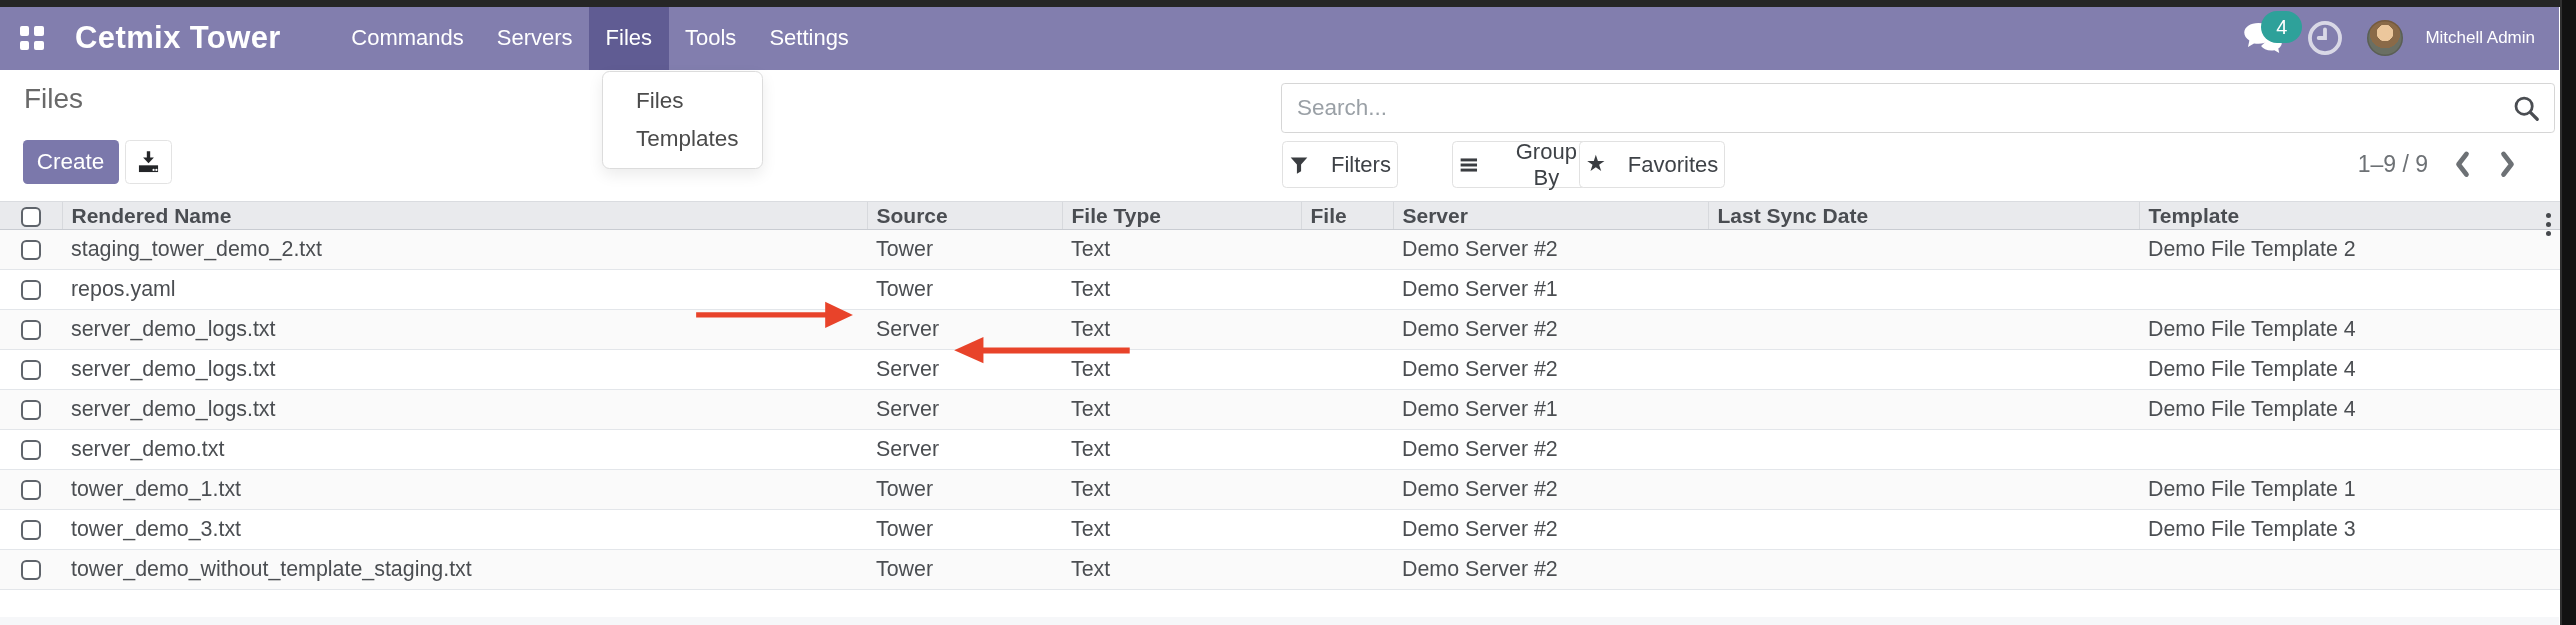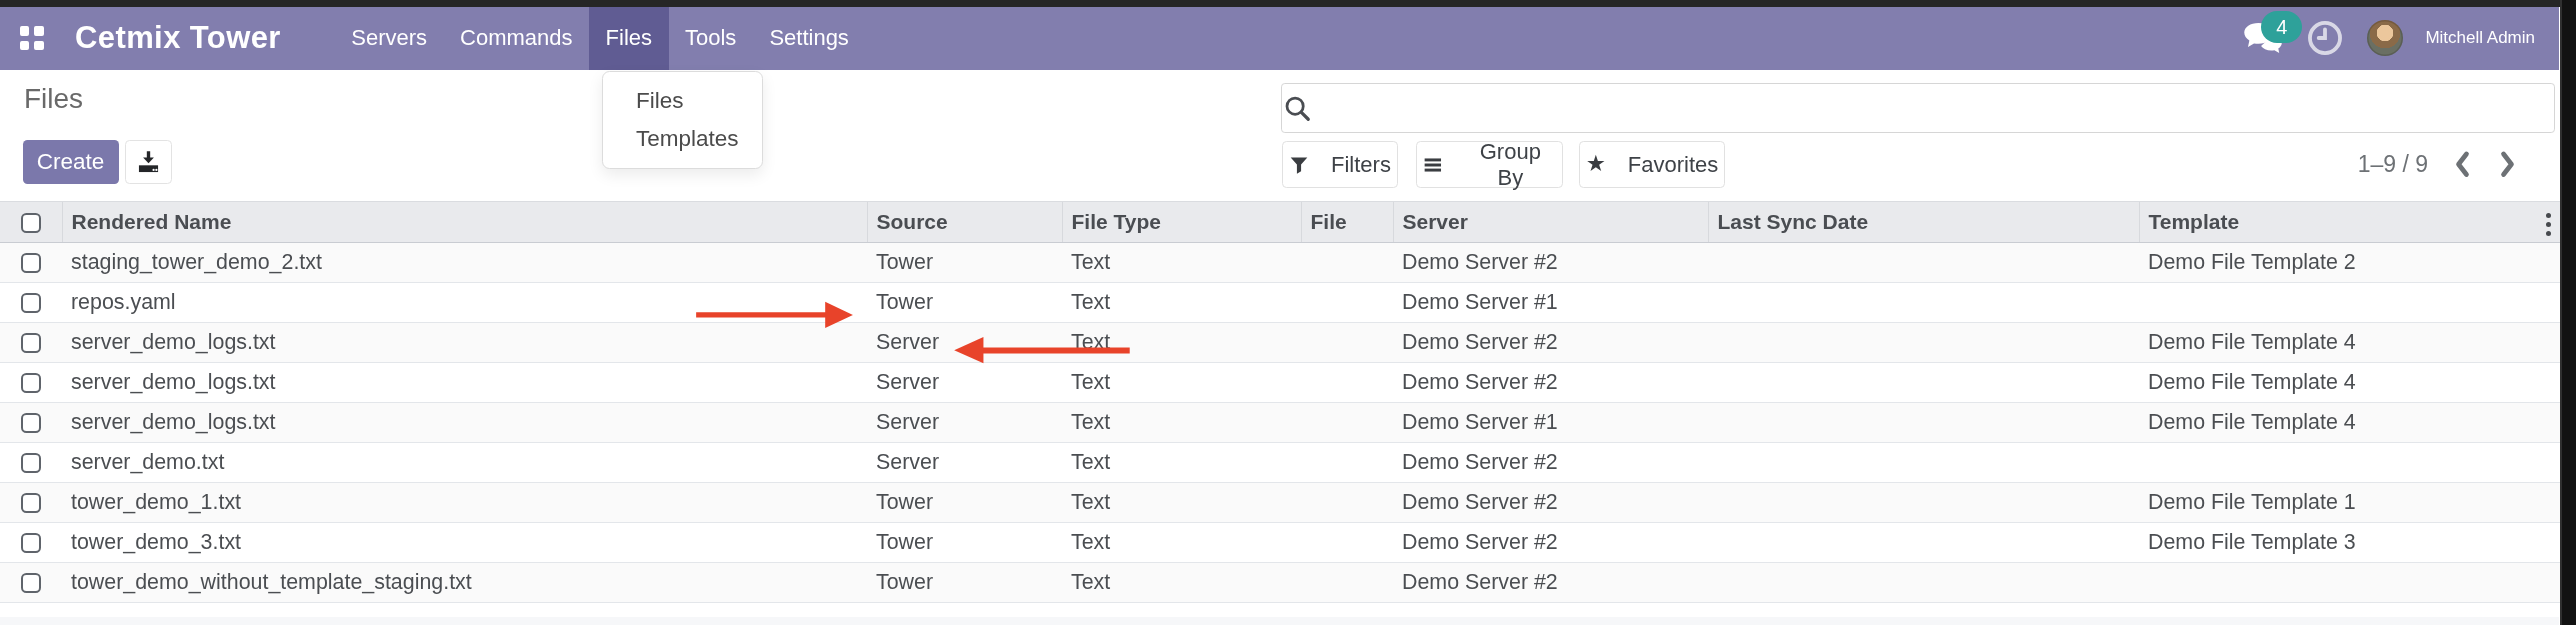--- a/index.html
+++ b/index.html
@@ -39,29 +39,29 @@
   .btn-import{position:absolute;left:125px;top:140px;width:47px;height:44px;background:#fff;border:1.5px solid #e3e3e3;
               border-radius:4.5px;cursor:pointer;display:flex;align-items:center;justify-content:center;box-sizing:border-box;}
   .search-box{position:absolute;left:1281px;top:83px;width:1274px;height:50px;border:1.5px solid #d6d6d6;border-radius:3.8px;
               background:#fff;display:flex;align-items:center;box-sizing:border-box;}
   .search-box input{flex:1;border:none;outline:none;font-size:22.5px;color:#333;padding:0 0 0 15px;background:transparent;font-family:inherit;}
   .search-box input::placeholder{color:#9aa0a6;}
   .search-btn{margin-right:13.5px;display:flex;align-items:center;cursor:pointer;background:none;border:none;padding:0;}
   .ctl-btn{position:absolute;top:141px;height:47px;background:#fff;border:1.5px solid #e1e1e1;border-radius:4.5px;cursor:pointer;
            display:flex;align-items:center;justify-content:center;gap:22px;font-size:22px;color:#3e4247;box-sizing:border-box;font-family:inherit;}
   .btn-filters{left:1282px;width:116px;}
-  .btn-groupby{left:1416px;width:147px;text-align:center;}
+  .btn-groupby{left:1452px;width:147px;text-align:center;}
   .btn-favorites{left:1579px;width:146px;}
   .star-glyph{font-size:22.5px;line-height:1;color:#3a3d41;}
   .pager{position:absolute;top:141px;right:58px;height:47px;display:flex;align-items:center;gap:24px;}
   .pager-value{font-size:23px;color:#6d7175;cursor:pointer;}
   .pager-btn{background:none;border:none;padding:0;cursor:pointer;display:flex;align-items:center;}
   
   .list-table{position:absolute;left:0;top:201px;width:2559px;border-collapse:collapse;table-layout:fixed;}
-  .list-table thead th{height:41px;background:#e9eaed;border-top:1.5px solid #dadce0;border-bottom:1.5px solid #c9ccd2;
+  .list-table thead th{height:28px;background:#e9eaed;border-top:1.5px solid #dadce0;border-bottom:1.5px solid #c9ccd2;
       font-size:21px;font-weight:bold;color:#4a4d52;text-align:left;padding:0 9px;box-sizing:border-box;cursor:pointer;}
   .list-table thead th + th{border-left:1.5px solid #d7d9dd;}
   .list-table tbody td{height:40px;font-size:21.4px;color:#4b4e52;padding:0 9px;border-bottom:1.5px solid #e3e6ea;
       box-sizing:border-box;white-space:nowrap;overflow:hidden;}
   .list-table tbody tr{cursor:pointer;}
   .list-table tbody tr:nth-child(odd) td{background:#fafafa;}
   .list-table tbody tr:nth-child(even) td{background:#ffffff;}
   .c-check{padding-left:21px !important;}
   .row-check,.head-check{appearance:none;-webkit-appearance:none;width:20px;height:20px;border:2.3px solid #5f646b;border-radius:5.3px;
       background:#fff;margin:0;vertical-align:middle;cursor:pointer;}
@@ -81,24 +81,24 @@
       <div class="apps-icon">
           <i></i>
           <i></i>
           <i></i>
           <i></i>
         </div>
       <div class="brand">Cetmix Tower</div>
     </div>
     <div class="nav-items">
       <div class="nav-item">
+          <span>Commands</span>
+        </div>
+      <div class="nav-item">
           <span>Servers</span>
-        </div>
-      <div class="nav-item">
-          <span>Commands</span>
         </div>
       <div class="nav-item active">
           <span>Files</span>
         </div>
       <div class="nav-item">
           <span>Tools</span>
         </div>
       <div class="nav-item">
           <span>Settings</span>
         </div>
@@ -133,20 +133,21 @@
     <svg width="27" height="27" viewBox="0 0 24 24">
       <path d="M12 2 v8" stroke="#232528" stroke-width="3" fill="none"></path>
       <path d="M7.2 7.5 L12 12.6 16.8 7.5 z" fill="#232528"></path>
       <path d="M3.5 14.5 h17 v6 h-17 z" fill="#232528"></path>
       <circle cx="16.5" cy="18.6" r="1" fill="#fff"></circle>
         <circle cx="19" cy="18.6" r="1" fill="#fff"></circle>
     </svg>
   </button>
 
   <div class="search-box">
+    <input type="text" placeholder="Search..." style="">
     <button class="search-btn">
       <svg width="30" height="30" viewBox="0 0 24 24">
         <circle cx="10.5" cy="10.5" r="6.5" fill="none" stroke="#4a4d52" stroke-width="2.2"></circle>
         <path d="M15.5 15.5 L21 21" stroke="#4a4d52" stroke-width="2.6" stroke-linecap="round"></path>
       </svg>
     </button>
   </div>
 
   <button class="ctl-btn btn-filters">
     <svg width="20" height="20" viewBox="0 0 24 24">

